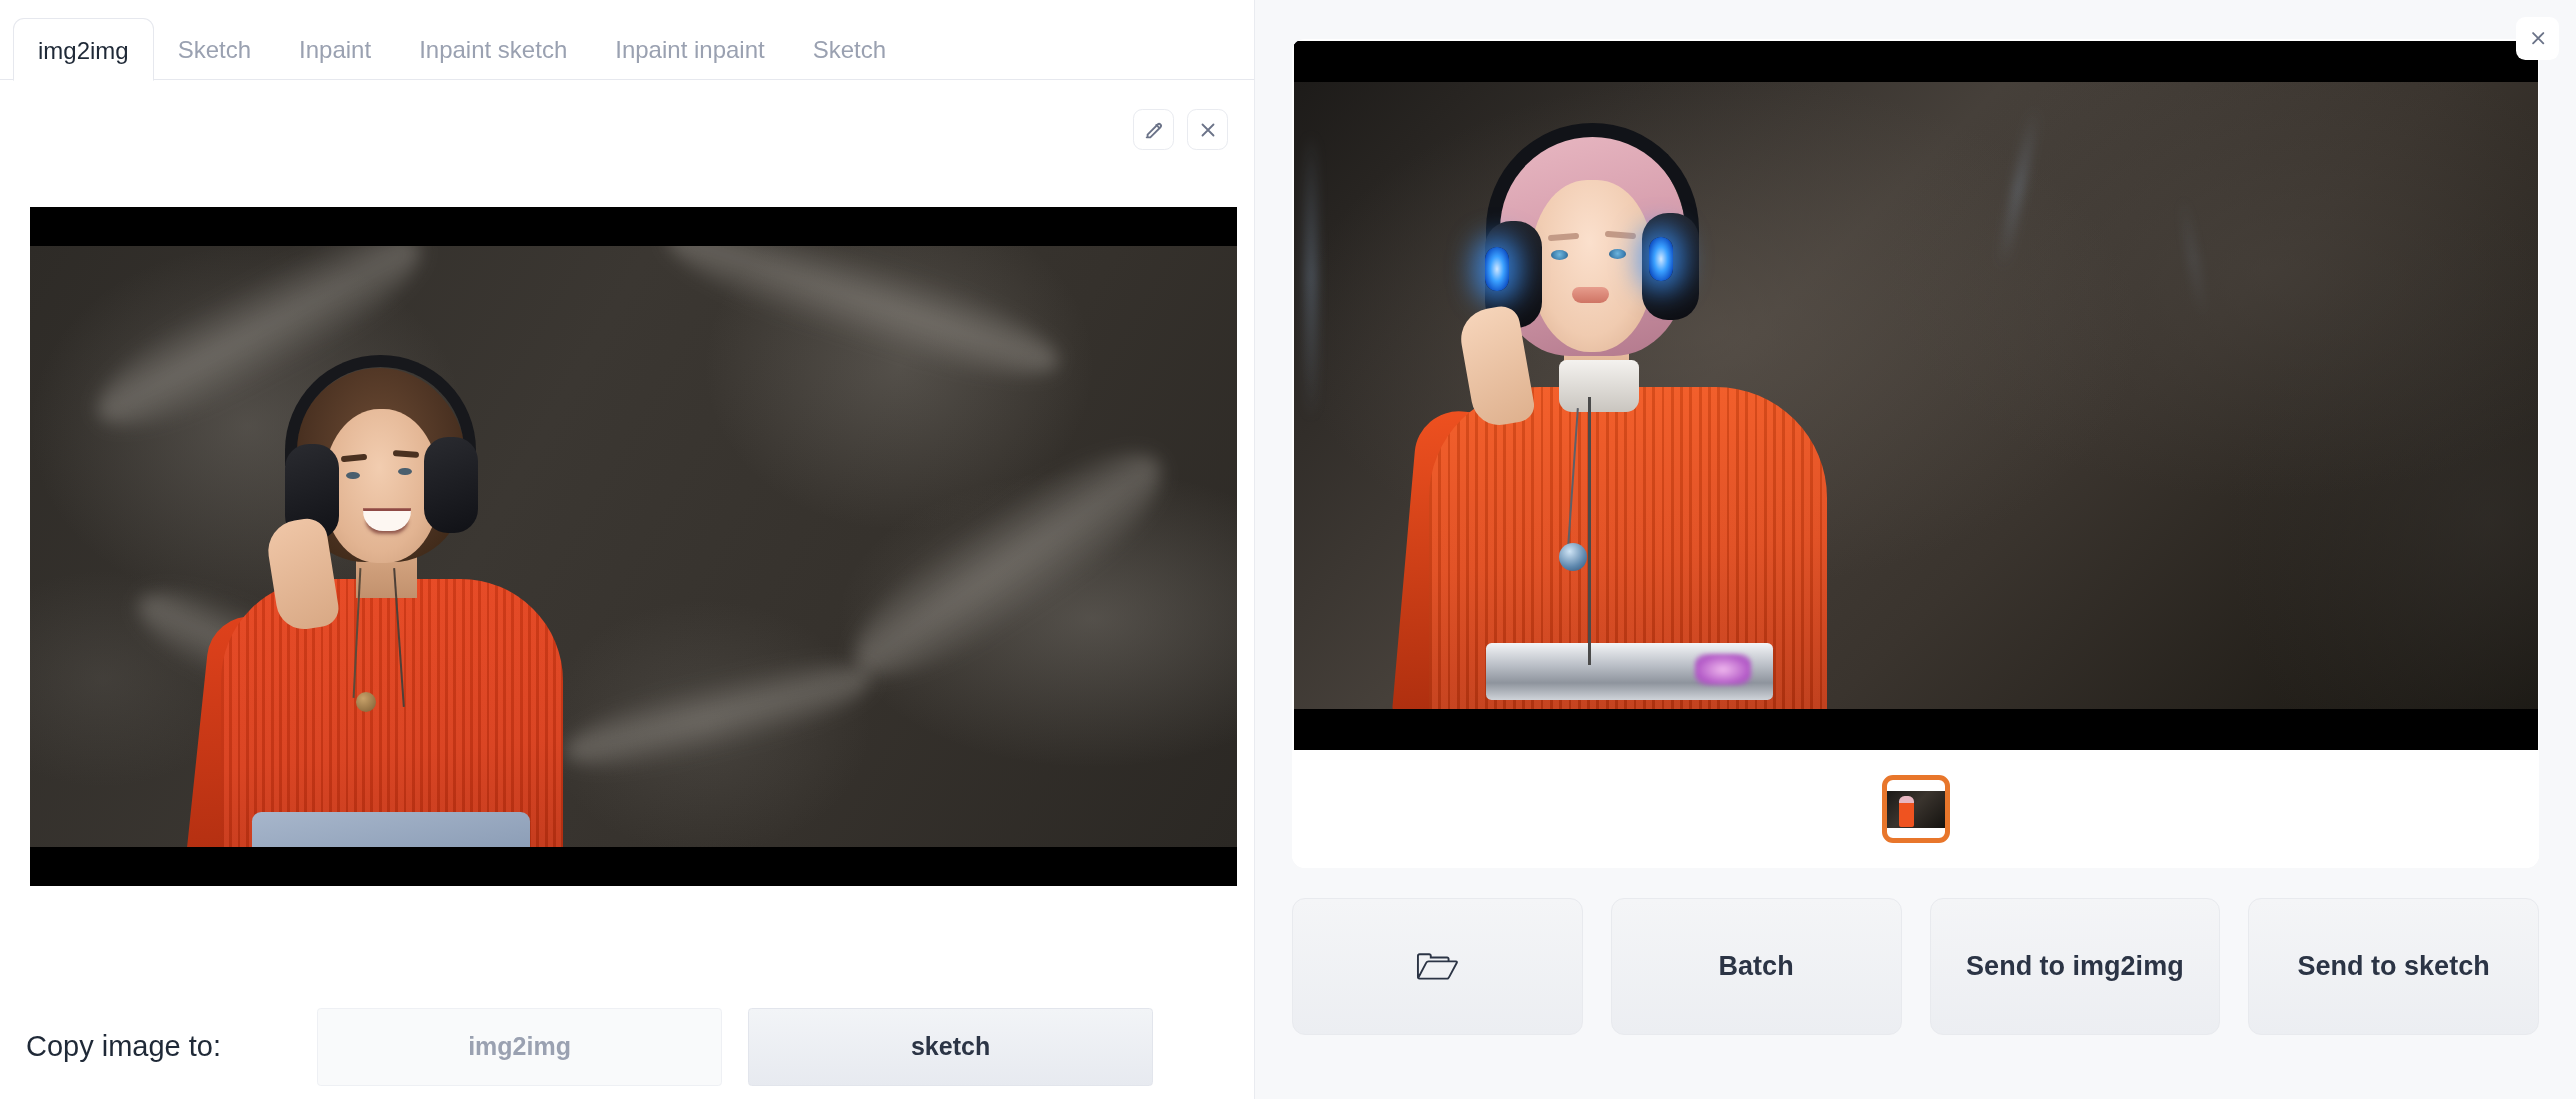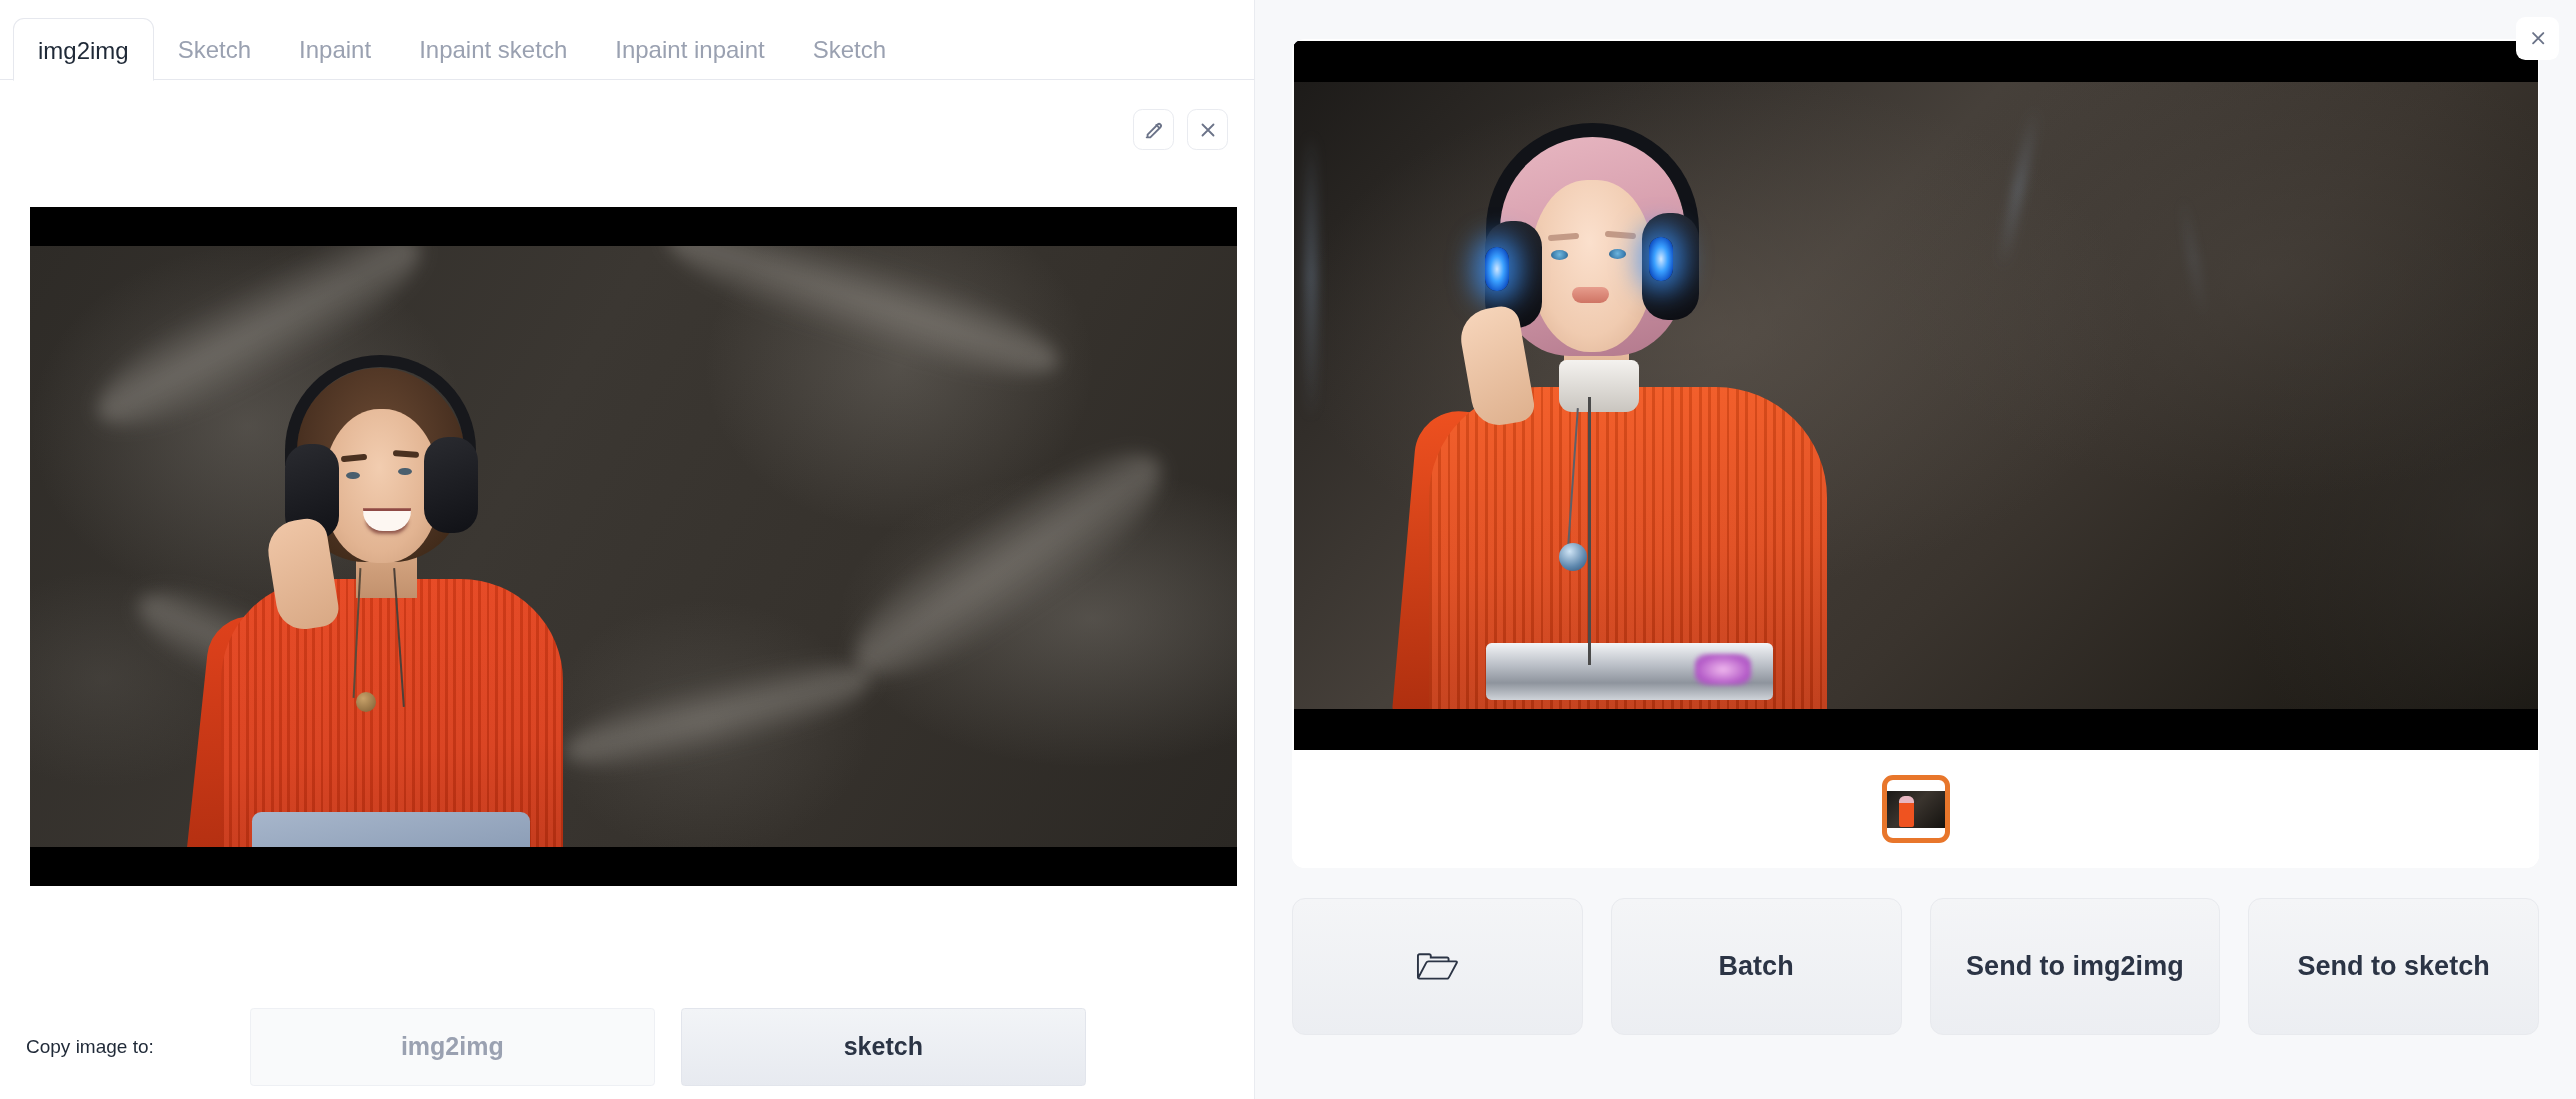--- a/index.html
+++ b/index.html
@@ -144,21 +144,21 @@
   .p-pend { position:absolute; left:326px; top:446px; width:20.4px; height:20.4px; border-radius:50%;
     background: radial-gradient(circle at 36% 32%, #c8a26a, #7b5c33); }
 
   
   .copy-row {
     position: absolute; left: 0; bottom: 0;
     width: 1255px; height: 105px;
     display: flex; align-items: center;
     padding-left: 26px;
   }
-  .copy-label { font-size: 19px; color: #1f2937; white-space: nowrap; }
+  .copy-label { font-size: 29px; color: #1f2937; white-space: nowrap; }
   .copy-btns { display: flex; gap: 26px; margin-left: 96px; }
   .copy-btn {
     width: 405px; height: 78px;
     display: flex; align-items: center; justify-content: center;
     font-size: 25px; font-weight: 600;
     border-radius: 3.7px; cursor: pointer;
   }
   .copy-btn.dim { background: #f9fafb; border: 1.9px solid #eef0f4; color: #9aa1b1; }
   .copy-btn.on  { background: linear-gradient(180deg,#f2f4f7,#e7eaf0); border: 1.9px solid #e2e5ec; color: #2b3445; }
 

